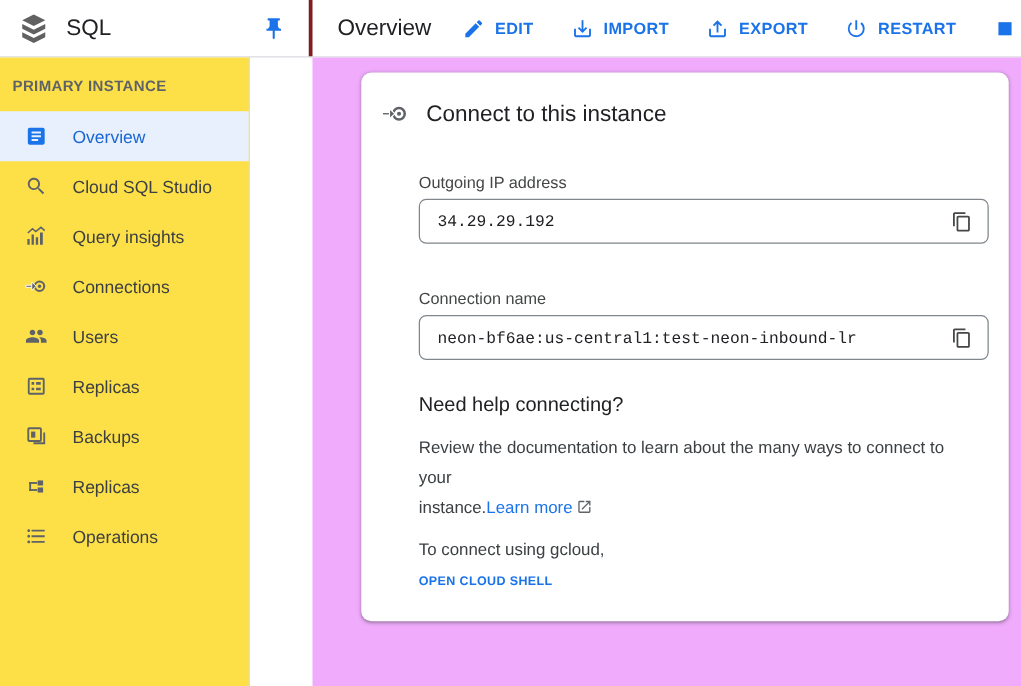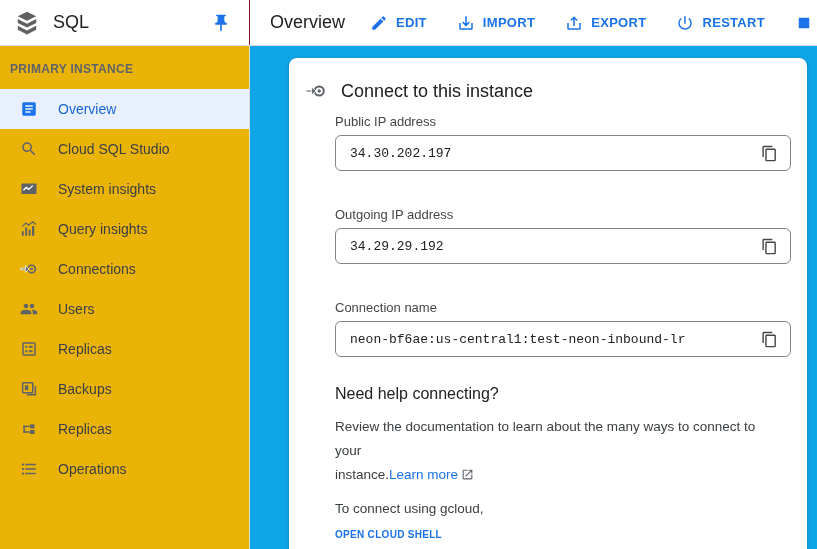--- a/index.html
+++ b/index.html
@@ -5,45 +5,45 @@
   html,body{margin:0;padding:0;}
   body{
     width:817px;height:549px;overflow:hidden;position:relative;
     font-family:"Liberation Sans",sans-serif;color:#202124;background:#fff;
   }
   *{box-sizing:border-box;}
   svg{display:block;}
 
   
   .topbar{display:flex;height:46px;border-bottom:1px solid #dadce0;background:#fff;}
-  .topbar-left{flex:0 0 250px;display:flex;align-items:center;padding:0 18px 0 14px;border-right:1px solid #7f1d1d;}
+  .topbar-left{flex:0 0 250px;display:flex;align-items:center;padding:0 18px 0 14px;border-right:3px solid #7f1d1d;}
   .logo{width:26px;height:26px;color:#616161;}
   .logo svg{width:26px;height:26px;}
   .product-title{font-size:18px;margin-left:13px;color:#202124;flex:1;}
   .pin-btn{background:none;border:none;padding:0;cursor:pointer;color:#1a73e8;}
   .pin-btn svg{width:20px;height:20px;}
 
   .topbar-main{flex:1;display:flex;align-items:center;padding:0 4px 0 20px;min-width:0;overflow:hidden;}
   .page-title{font-size:18px;font-weight:400;margin:0;color:#202124;white-space:nowrap;}
   .actions{margin-left:auto;display:flex;align-items:center;gap:30px;}
   .action-btn{display:flex;align-items:center;gap:8px;background:none;border:none;padding:0;cursor:pointer;
     color:#1a73e8;font-size:13px;font-weight:700;letter-spacing:.3px;font-family:inherit;white-space:nowrap;text-align:center;}
   .action-btn svg{width:18px;height:18px;}
 
   
-  .sidebar{position:absolute;top:46px;left:0;bottom:0;width:250px;background:#eab308;border-right:1px solid #dadce0;}
+  .sidebar{position:absolute;top:46px;left:0;bottom:0;width:200px;background:#fde047;border-right:1px solid #dadce0;}
   .section-label{margin:16px 10px 13px 10px;font-size:12px;font-weight:700;color:#5f6368;letter-spacing:.3px;}
   .nav-item{height:40px;display:flex;align-items:center;padding-left:20px;font-size:14px;color:#3c4043;cursor:pointer;}
   .nav-icon{width:18px;height:18px;margin-right:20px;color:#5f6368;flex:0 0 18px;}
   .nav-icon svg{width:18px;height:18px;}
   .nav-item.selected{background:#e8f0fe;color:#1967d2;}
   .nav-item.selected .nav-icon{color:#1a73e8;}
 
   
-  .main{position:absolute;top:46px;left:250px;right:0;bottom:0;background:#0ea5e9;}
+  .main{position:absolute;top:46px;left:250px;right:0;bottom:0;background:#f0abfc;}
   .card{margin:12px 0 0 39px;width:518px;background:#fff;border-radius:8px;
     box-shadow:0 1px 2px 0 rgba(60,64,67,.30),0 1px 3px 1px rgba(60,64,67,.15);
     padding:22px 16px 26px 16px;}
   .card-header{display:flex;align-items:center;}
   .card-header .hdr-icon{width:22px;height:22px;color:#5f6368;margin-right:14px;}
   .card-header .hdr-icon svg{width:22px;height:22px;}
   .card-title{font-size:18px;font-weight:400;color:#202124;}
 
   .field{margin:36px 0 0 30px;width:456px;}
   .field.first{margin-top:12px;}
@@ -146,29 +146,20 @@
 
     <div class="nav-item">
       <span class="nav-icon">
         <svg viewBox="0 0 24 24" fill="currentColor">
             <path d="M15.5 14h-.79l-.28-.27C15.41 12.59 16 11.11 16 9.5 16 5.91 13.09 3 9.5 3S3 5.91 3 9.5 5.91 16 9.5 16c1.61 0 3.09-.59 4.23-1.57l.27.28v.79l5 4.99L20.49 19l-4.99-5zm-6 0C7.01 14 5 11.99 5 9.5S7.01 5 9.5 5 14 7.01 14 9.5 11.99 14 9.5 14z"></path>
           </svg>
       </span>
       <span class="nav-label">Cloud SQL Studio</span>
     </div>
 
-    <div class="nav-item">
-      <span class="nav-icon">
-        <svg viewBox="0 0 24 24">
-            <path fill="currentColor" d="M21 4.5H3a1 1 0 0 0-1 1v12a1 1 0 0 0 1 1h18a1 1 0 0 0 1-1v-12a1 1 0 0 0-1-1z"></path>
-            <path d="M4.5 13.5l4-3.5 3 2.5 5.5-5" fill="none" stroke="#fff" stroke-width="1.8"></path>
-          </svg>
-      </span>
-      <span class="nav-label">System insights</span>
-    </div>
 
     <div class="nav-item">
       <span class="nav-icon">
         <svg viewBox="0 0 24 24" fill="currentColor">
             <path d="M2.5 21v-6H5v6H2.5zm4.5 0V10h2.5v11H7zm4.5 0v-8H14v8h-2.5zm4.5 0V8H19v13h-2.5z"></path>
             <path d="M3 8.5L8 4l3.5 3L17 2.5l4 3.5" fill="none" stroke="currentColor" stroke-width="1.7"></path>
           </svg>
       </span>
       <span class="nav-label">Query insights</span>
     </div>
@@ -245,33 +236,20 @@
           <svg viewBox="0 0 24 24">
               <circle cx="15.5" cy="12" r="5" fill="none" stroke="currentColor" stroke-width="2.2"></circle>
               <circle cx="15.5" cy="12" r="1.8" fill="currentColor"></circle>
               <rect x="1" y="10.9" width="8" height="2.2" fill="currentColor" stroke="#fff" stroke-width="1"></rect>
               <path d="M7.2 7.6v8.8l4.8-4.4z" fill="currentColor" stroke="#fff" stroke-width="1"></path>
             </svg>
         </span>
         <span class="card-title">Connect to this instance</span>
       </div>
 
-      <div class="field first">
-        <div class="field-label">Public IP address</div>
-        <div class="copybox">
-          <span class="copy-value">34.30.202.197</span>
-          <button class="copy-btn">
-            <span>
-              <svg viewBox="0 0 24 24" fill="currentColor">
-                  <path d="M16 1H4c-1.1 0-2 .9-2 2v14h2V3h12V1zm3 4H8c-1.1 0-2 .9-2 2v14c0 1.1.9 2 2 2h11c1.1 0 2-.9 2-2V7c0-1.1-.9-2-2-2zm0 16H8V7h11v14z"></path>
-                </svg>
-            </span>
-          </button>
-        </div>
-      </div>
 
       <div class="field">
         <div class="field-label">Outgoing IP address</div>
         <div class="copybox">
           <span class="copy-value">34.29.29.192</span>
           <button class="copy-btn">
             <span>
               <svg viewBox="0 0 24 24" fill="currentColor">
                   <path d="M16 1H4c-1.1 0-2 .9-2 2v14h2V3h12V1zm3 4H8c-1.1 0-2 .9-2 2v14c0 1.1.9 2 2 2h11c1.1 0 2-.9 2-2V7c0-1.1-.9-2-2-2zm0 16H8V7h11v14z"></path>
                 </svg>

